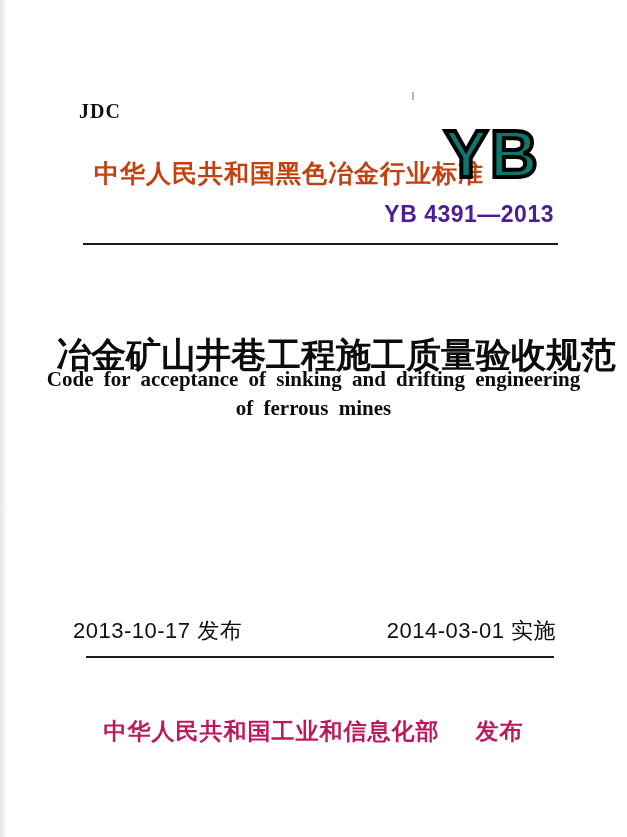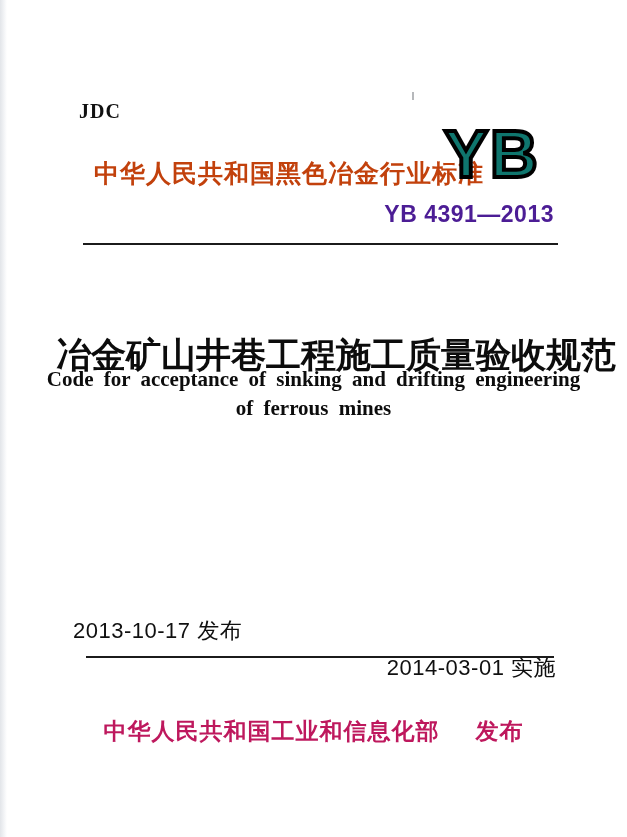--- a/index.html
+++ b/index.html
@@ -103,21 +103,21 @@
     position: absolute;
     top: 616px;
     font-size: 22px;
     font-weight: 500;
     letter-spacing: 0.5px;
     color: #101010;
     white-space: nowrap;
     text-align: right;
   }
   .date.issue { left: 73px; }
-  .date.impl  { right: 62px; margin-top: 37px; }
+  .date.impl  { right: 62px; }
   .publisher {
     position: absolute;
     left: 0; top: 716px;
     width: 627px;
     text-align: center;
     font-size: 23px;
     font-weight: 600;
     letter-spacing: 1px;
     color: #be185d;
     white-space: nowrap;

